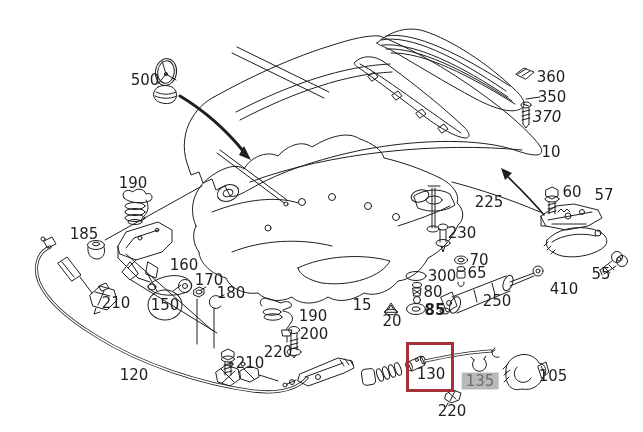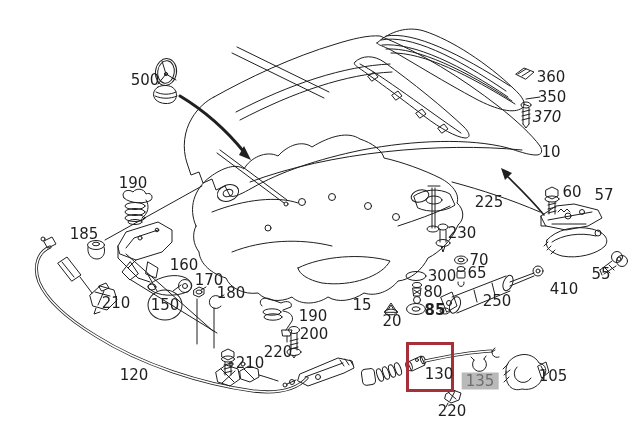--- a/index.html
+++ b/index.html
@@ -333,18 +333,18 @@
       <span class="part-label" style="left: 116px; top: 303px;">210</span>
       <span class="part-label circled" style="left: 165px; top: 305px;">150</span>
       <span class="part-label" style="left: 184px; top: 265px;">160</span>
       <span class="part-label" style="left: 209px; top: 280px;">170</span>
       <span class="part-label" style="left: 231px; top: 293px;">180</span>
       <span class="part-label" style="left: 313px; top: 316px;">190</span>
       <span class="part-label" style="left: 314px; top: 334px;">200</span>
       <span class="part-label" style="left: 238px; top: 352px; margin-left: 40px;">220</span>
       <span class="part-label" style="left: 250px; top: 363px;">210</span>
       <span class="part-label" style="left: 134px; top: 375px;">120</span>
-      <span class="part-label" style="left: 431px; top: 374px; margin-left: 8px;">130</span>
+      <span class="part-label" style="left: 431px; top: 374px;">130</span>
       <span class="part-label gray-chip" style="left: 480px; top: 381px;">135</span>
       <span class="part-label" style="left: 553px; top: 376px;">105</span>
       <span class="part-label" style="left: 452px; top: 411px;">220</span>
     </div>
 </div>
 
 </body></html>

